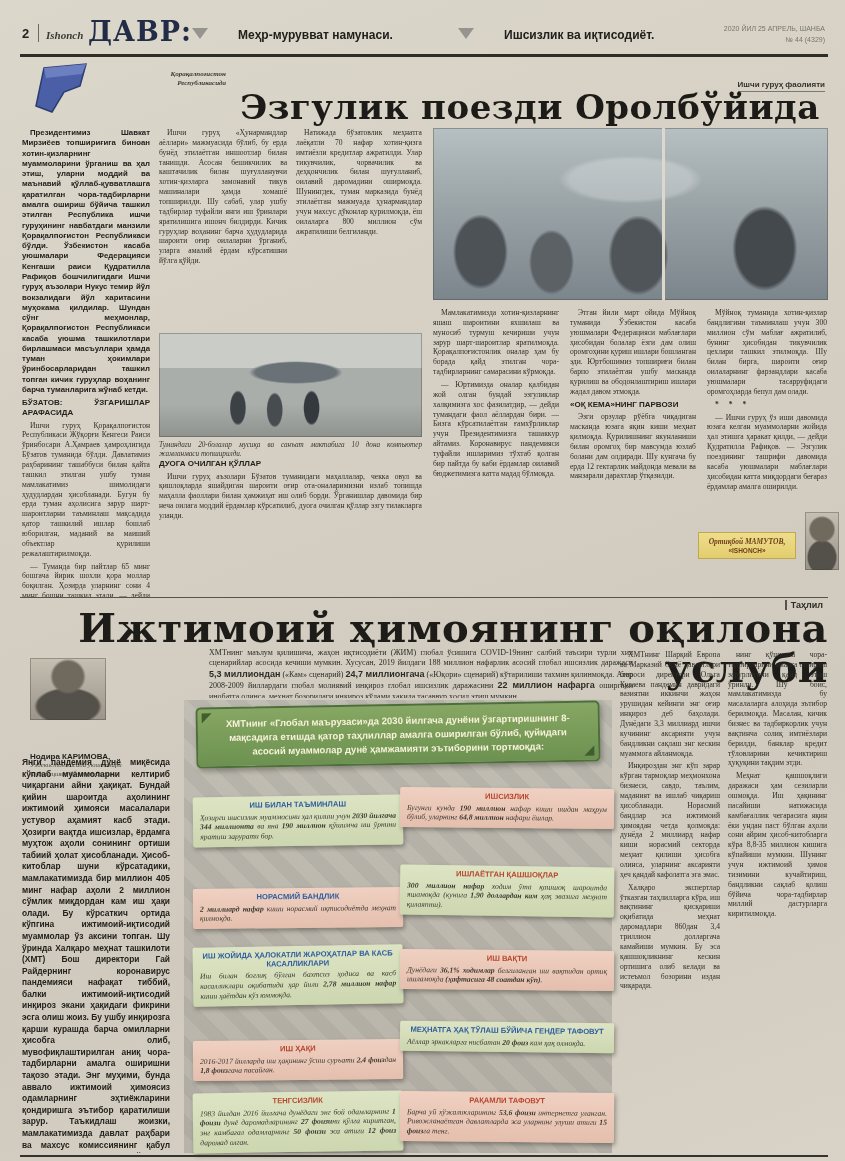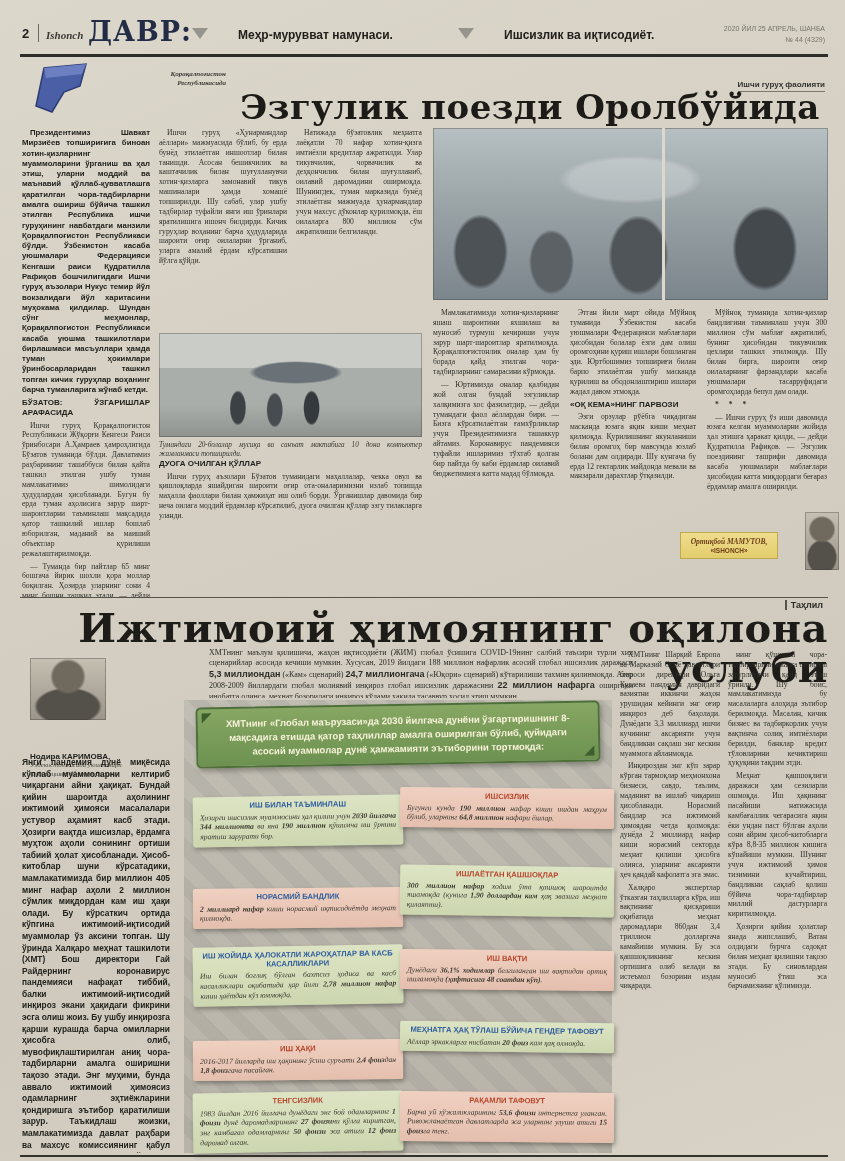--- a/index.html
+++ b/index.html
@@ -138,21 +138,21 @@
     <p>Этган йили март ойида Мўйноқ туманида Ўзбекистон касаба уюшмалари Федерацияси маблағлари ҳисобидан болалар ёзги дам олиш оромгоҳини қуриш ишлари бошланган эди. Юртбошимиз топшириғи билан барпо этилаётган ушбу масканда қурилиш ва ободонлаштириш ишлари жадал давом этмоқда.</p>
     <p class="subhead">«ОҚ КЕМА»НИНГ ПАРВОЗИ</p>
     <p>Эзги орзулар рўёбга чиқадиган масканда юзага яқин киши меҳнат қилмоқда. Қурилишнинг якунланиши билан оромгоҳ бир мавсумда юзлаб болани дам олдиради. Шу кунгача бу ерда 12 гектарлик майдонда мевали ва манзарали дарахтлар ўтқазилди.</p>
   </div>
   <div class="abs body colbox" style="left:707px;top:308px;width:120px;height:200px">
     <p>Мўйноқ туманида хотин-қизлар бандлигини таъминлаш учун 300 миллион сўм маблағ ажратилиб, бунинг ҳисобидан тикувчилик цехлари ташкил этилмоқда. Шу билан бирга, шароити оғир оилаларнинг фарзандлари касаба уюшмалари тасарруфидаги оромгоҳларда бепул дам олади.</p>
     <p class="stars">* * *</p>
     <p>— Ишчи гуруҳ ўз иши давомида юзага келган муаммоларни жойида ҳал этишга ҳаракат қилди, — дейди Қудратилла Рафиқов. — Эзгулик поездининг ташрифи давомида касаба уюшмалари маблағлари ҳисобидан катта миқдордаги беғараз ёрдамлар амалга оширилди.</p>
   </div>
 
-  <div class="abs bylinebox" style="left:680px;top:532px;width:92px">
+  <div class="abs bylinebox" style="left:698px;top:532px;width:92px">
     <div>Ортиқбой МАМУТОВ,</div>
     <div class="org">«ISHONCH»</div>
   </div>
   <div class="abs ph portrait" style="left:805px;top:512px;width:34px;height:58px"></div>
 
   <div class="abs thinrule" style="left:20px;top:597px;width:808px"></div>
 
   <div class="abs tahlil" style="right:22px;top:600px">Таҳлил</div>
   <div class="abs h2" style="left:20px;top:608px;width:808px">Ижтимоий ҳимоянинг оқилона услуби</div>
 
@@ -212,17 +212,16 @@
   </div>
 
   <div class="abs rbody colbox" style="left:620px;top:650px;width:100px;height:503px">
     <p>ХМТнинг Шарқий Европа ва Марказий Осиё давлатлари бюроси директори Ольга Кулаева пандемия давридаги вазиятни иккинчи жаҳон урушидан кейинги энг оғир инқироз деб баҳолади. Дунёдаги 3,3 миллиард ишчи кучининг аксарияти учун бандликни сақлаш энг кескин муаммога айланмоқда.</p>
     <p>Инқироздан энг кўп зарар кўрган тармоқлар меҳмонхона бизнеси, савдо, таълим, маданият ва ишлаб чиқариш ҳисобланади. Норасмий бандлар эса ижтимоий ҳимоядан четда қолмоқда: дунёда 2 миллиард нафар киши норасмий секторда меҳнат қилиши ҳисобга олинса, уларнинг аксарияти ҳеч қандай кафолатга эга эмас.</p>
     <p>Халқаро экспертлар ўтказган таҳлилларга кўра, иш вақтининг қисқариши оқибатида меҳнат даромадлари 860дан 3,4 триллион долларгача камайиши мумкин. Бу эса қашшоқликнинг кескин ортишига олиб келади ва истеъмол бозорини издан чиқаради.</p>
   </div>
   <div class="abs rbody colbox" style="left:728px;top:650px;width:99px;height:503px">
     <p>нинг қўшимча чора-тадбирларини амалга ошириш зарурлигини қайд этиш ўринли. Шу боис, мамлакатимизда бу масалаларга алоҳида эътибор берилмоқда. Масалан, кичик бизнес ва тадбиркорлик учун вақтинча солиқ имтиёзлари берилди, банклар кредит тўловларини кечиктириш ҳуқуқини тақдим этди.</p>
     <p>Меҳнат қашшоқлиги даражаси ҳам сезиларли ошмоқда. Иш ҳақининг пасайиши натижасида камбағаллик чегарасига яқин ёки ундан паст бўлган аҳоли сони айрим ҳисоб-китобларга кўра 8,8-35 миллион кишига кўпайиши мумкин. Шунинг учун ижтимоий ҳимоя тизимини кучайтириш, бандликни сақлаб қолиш бўйича чора-тадбирлар миллий дастурларга киритилмоқда.</p>
-    <p>Ҳозирги қийин ҳолатлар янада жипслашиб, Ватан олдидаги бурчга садоқат билан меҳнат қилишни тақозо этади. Бу синовлардан муносиб ўтиш эса барчамизнинг қўлимизда.</p>
   </div>
 
   <div class="abs thinrule" style="left:20px;top:1155px;width:808px;height:2px;background:#35332d"></div>
 </div>
 
 </body></html>

